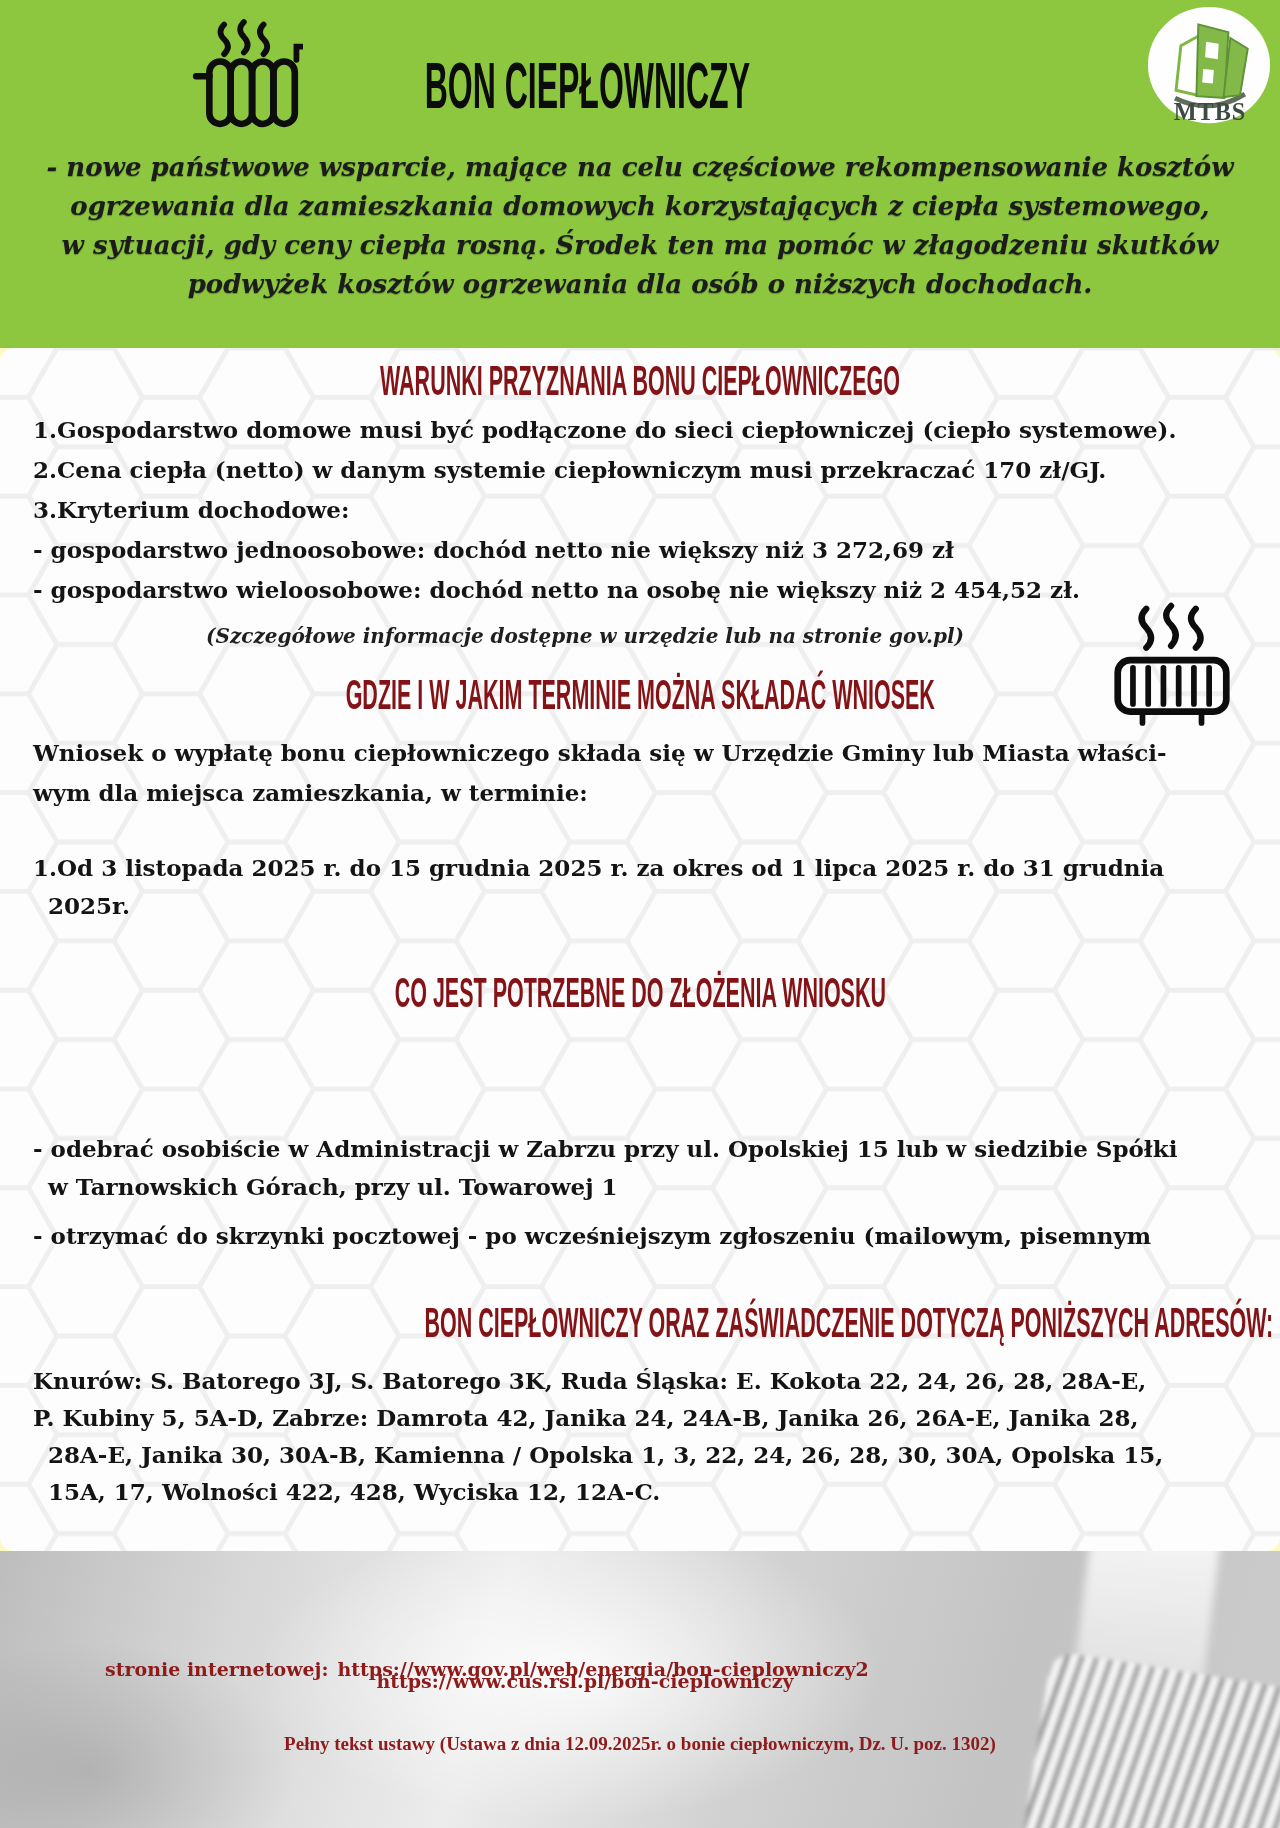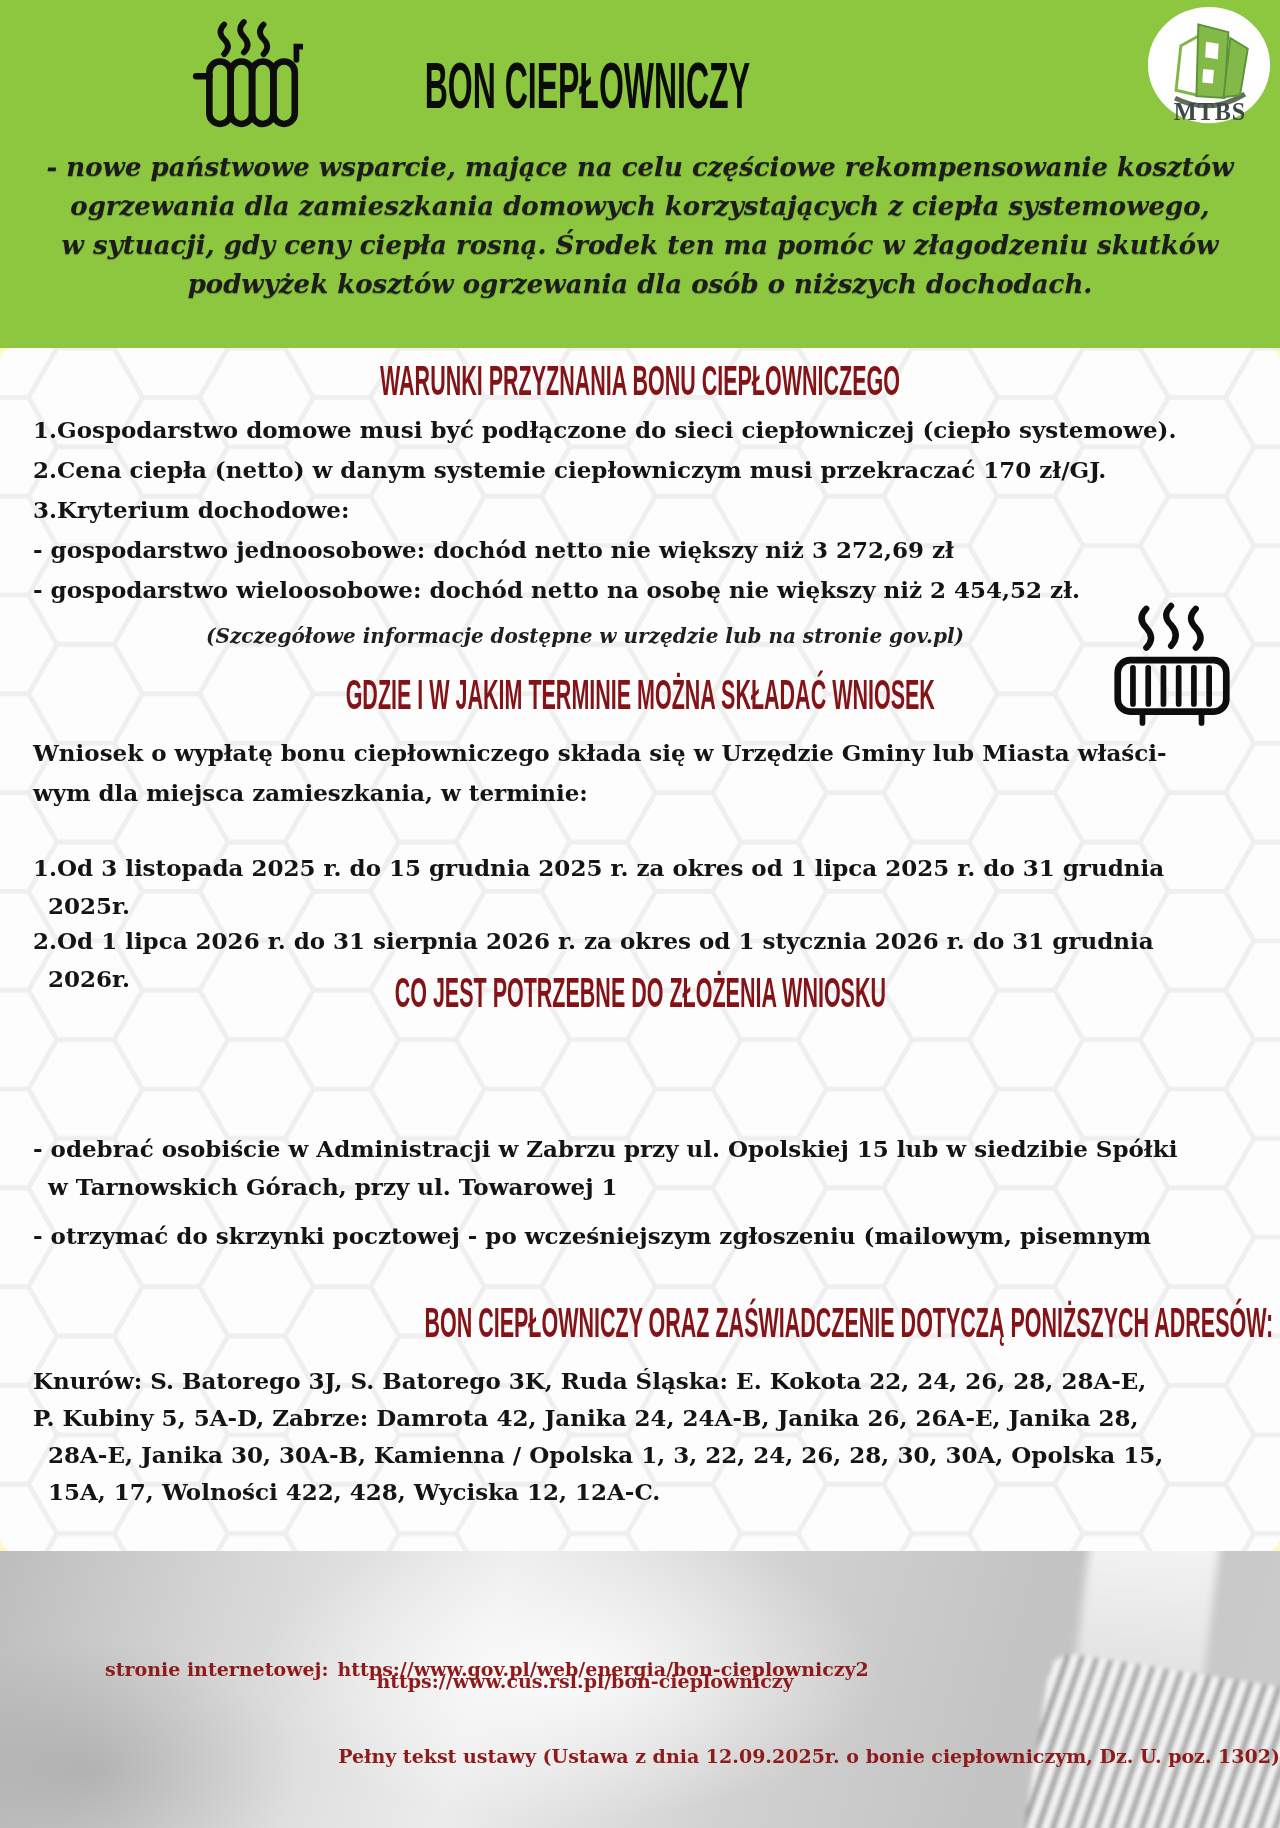--- a/index.html
+++ b/index.html
@@ -40,21 +40,21 @@
           background:radial-gradient(closest-side,rgba(130,130,130,.35),rgba(130,130,130,0));}
   .fpanel{position:absolute;right:78px;top:-10px;width:130px;height:300px;
           background:linear-gradient(180deg,rgba(255,255,255,.8),rgba(215,215,215,.35));
           transform:skewX(-7deg);filter:blur(4px);}
   .ffins{position:absolute;right:-30px;top:120px;width:280px;height:260px;border-radius:24px;
          background:repeating-linear-gradient(100deg,rgba(140,140,140,.75) 0 5px,rgba(245,245,245,.95) 5px 14px);
          transform:rotate(9deg);filter:blur(2px);}
   .ftext{position:absolute;font-weight:bold;font-size:19px;color:#8e1a1a;white-space:pre;}
   .finfo{left:90px;top:18px;line-height:40px;}
   .fcus{left:0;top:117px;width:1170px;text-align:center;line-height:26px;}
-  .flaw{left:0;top:192px;width:1280px;text-align:right;line-height:26px;}
+  .flaw{left:0;top:180px;width:1280px;text-align:center;line-height:26px;font-family:Liberation Serif, serif;}
   .url{margin-left:9px;}
 </style>
 </head>
 <body>
 
 <div class="page">
 
   <div class="header">
 
     <svg class="rad1" width="115" height="126" viewBox="0 0 140 132">
@@ -148,24 +148,20 @@
     </svg>
 
     <div class="block lh40" style="left:33px;top:385px">
       <div class="bl">Wniosek o wypłatę bonu ciepłowniczego składa się w Urzędzie Gminy lub Miasta właści-</div>
       <div class="bl">wym dla miejsca zamieszkania, w terminie:</div>
     </div>
     <div class="block lh38" style="left:33px;top:501px">
       <div class="bl">1.Od 3 listopada 2025 r. do 15 grudnia 2025 r. za okres od 1 lipca 2025 r. do 31 grudnia</div>
       <div class="bl cont">2025r.</div>
     </div>
-    <div class="block lh38" style="left:33px;top:574px">
-      <div class="bl">2.Od 1 lipca 2026 r. do 31 sierpnia 2026 r. za okres od 1 stycznia 2026 r. do 31 grudnia</div>
-      <div class="bl cont">2026r.</div>
-    </div>
 
     <div class="heading" style="top:616px">
       <span class="cond">CO JEST POTRZEBNE DO ZŁOŻENIA WNIOSKU</span>
     </div>
     <div class="block lh38" style="left:33px;top:782px">
       <div class="bl">- odebrać osobiście w Administracji w Zabrzu przy ul. Opolskiej 15 lub w siedzibie Spółki</div>
       <div class="bl cont">w Tarnowskich Górach, przy ul. Towarowej 1</div>
     </div>
     <div class="block lh38" style="left:33px;top:869px">
       <div class="bl">- otrzymać do skrzynki pocztowej - po wcześniejszym zgłoszeniu (mailowym, pisemnym</div>

